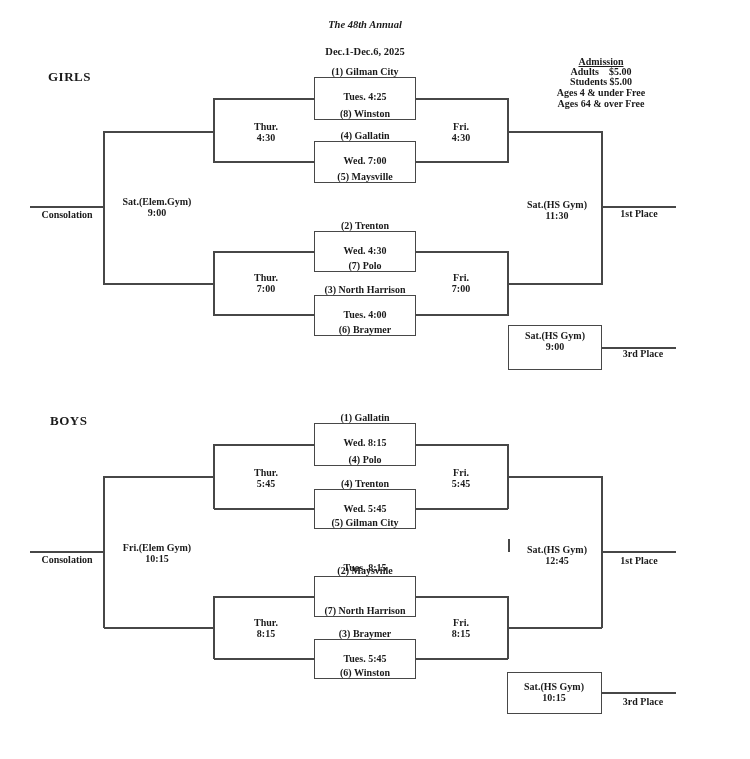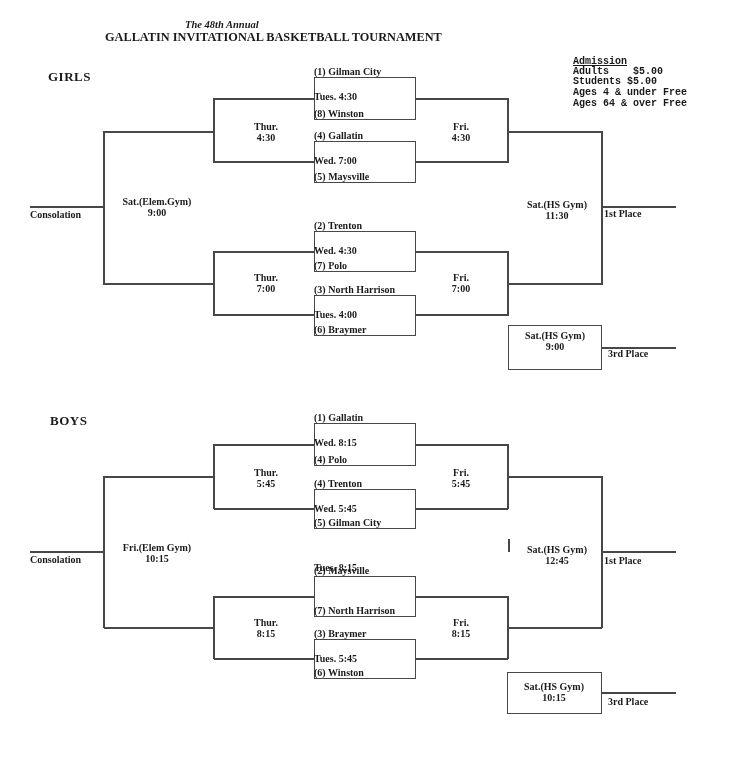--- a/index.html
+++ b/index.html
@@ -1,51 +1,51 @@
 <!DOCTYPE html>
 <html><head>
 <meta charset="utf-8">
 <style>
   html,body{margin:0;padding:0;background:#fff;}
   .page{position:relative;width:750px;height:759px;background:#ffffff;
         font-family:"Liberation Serif",serif;font-weight:700;color:#1a1a1a;overflow:hidden;}
   .hl{position:absolute;height:1.5px;background:#474747;}
   .vl{position:absolute;width:1.5px;background:#474747;}
   .box{position:absolute;border:1.5px solid #474747;box-sizing:border-box;background:transparent;}
-  .t{position:absolute;font-size:10px;line-height:11px;white-space:nowrap;}
+  .t{position:absolute;font-size:10px;line-height:11px;text-align:center;white-space:nowrap;}
   .team{left:314px;width:102px;}
   .time{left:314px;width:102px;}
   .lbl2{position:absolute;font-size:10px;text-align:center;width:50px;}
   .lbl2 div{line-height:10.5px;white-space:nowrap;}
   .venue{width:94px;}
   .sec{position:absolute;font-size:13px;letter-spacing:.5px;white-space:nowrap;}
-  .adm{left:573px;width:122px;line-height:10.5px;font-family:Liberation Mono, monospace;}
+  .adm{left:540px;width:122px;line-height:10.5px;}
   .pre{white-space:pre;}
   .u{text-decoration:underline;}
   .it{font-style:italic;}
 </style>
 </head>
 <body>
 
 <div class="page">
 
   <div class="t it" style="left:185px;top:19px;width:360px;font-size:10.5px">The 48th Annual</div>
-  <div class="t" style="left:105px;top:32px;width:520px;font-size:12.3px">GALLATIN INVITATIONAL BASKETBALL TOURNAMENT</div>
+  <div class="t" style="left:185px;top:46px;width:360px;font-size:10.5px">Dec.1-Dec.6, 2025</div>
 
   <div class="t adm u" style="top:57px">Admission</div>
   <div class="t adm pre" style="top:67px">Adults    $5.00</div>
   <div class="t adm" style="top:77px">Students $5.00</div>
   <div class="t adm" style="top:88px">Ages 4 &amp; under Free</div>
   <div class="t adm" style="top:99px">Ages 64 &amp; over Free</div>
 
   <div class="sec" style="left:48px;top:69px">GIRLS</div>
 
   <div class="box" style="left:314px;top:77px;width:102px;height:43px"></div>
   <div class="t team" style="top:66px">(1) Gilman City</div>
-  <div class="t time" style="top:91px">Tues. 4:30</div>
+  <div class="t time" style="top:91px">Tues. 4:25</div>
   <div class="t team" style="top:108px">(8) Winston</div>
 
   <div class="box" style="left:314px;top:141px;width:102px;height:42px"></div>
   <div class="t team" style="top:130px">(4) Gallatin</div>
   <div class="t time" style="top:155px">Wed. 7:00</div>
   <div class="t team" style="top:171px">(5) Maysville</div>
 
   <div class="box" style="left:314px;top:231px;width:102px;height:41px"></div>
   <div class="t team" style="top:220px">(2) Trenton</div>
   <div class="t time" style="top:245px">Wed. 4:30</div>

